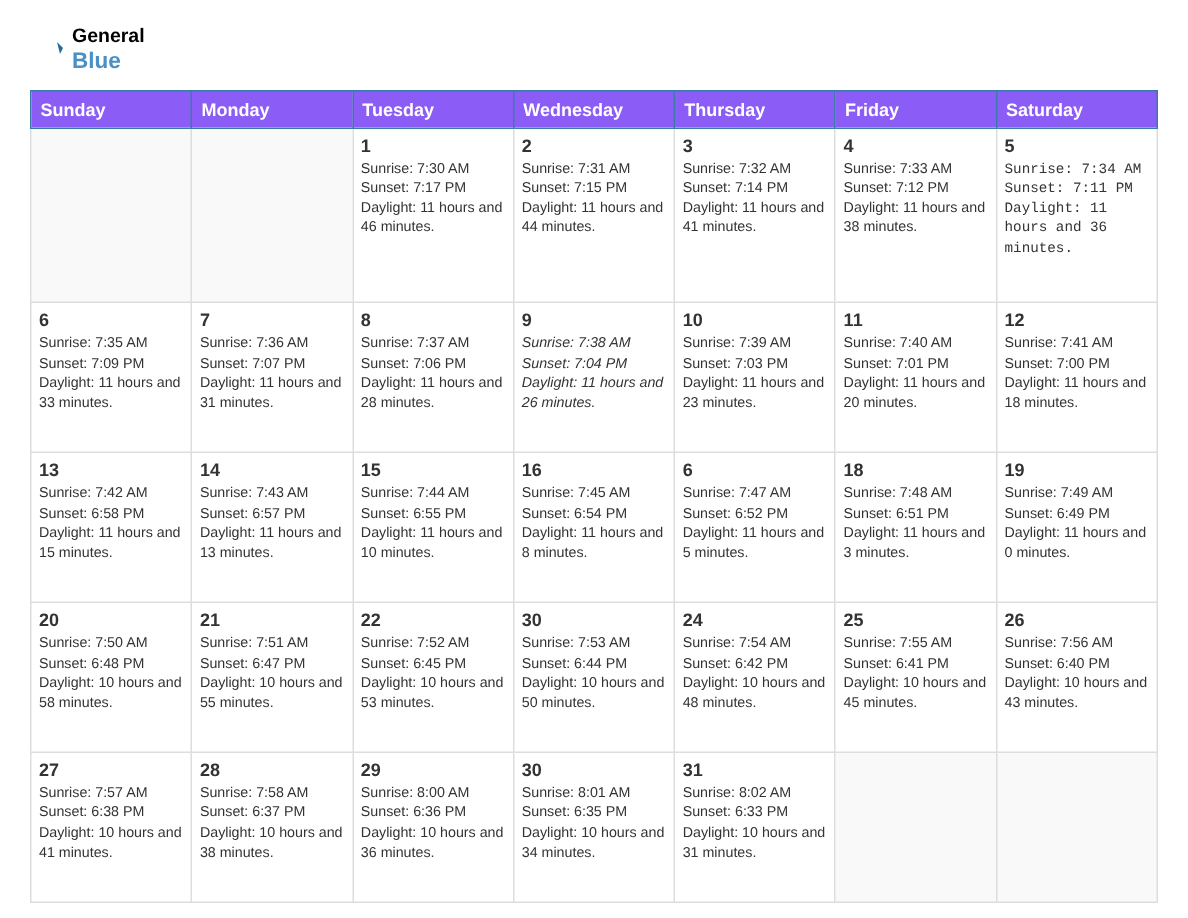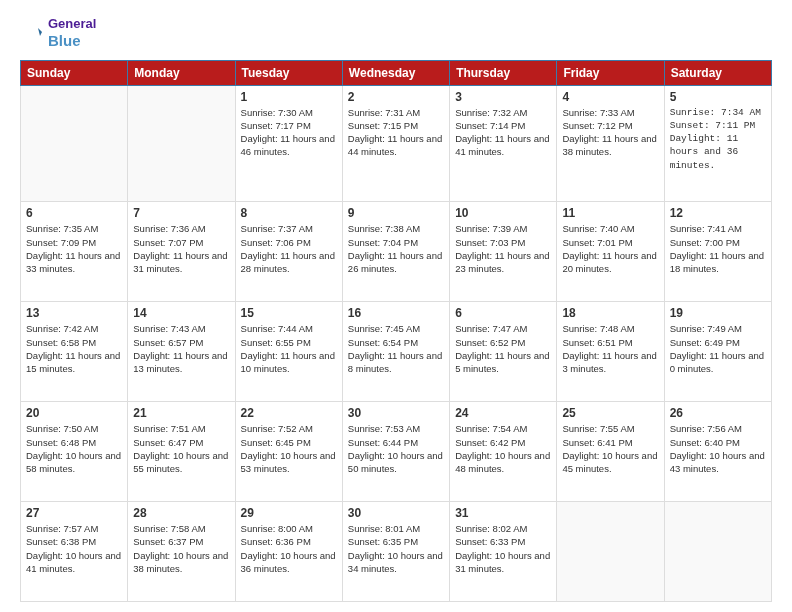--- a/index.html
+++ b/index.html
@@ -42,21 +42,21 @@
       color: #555;
     }
     .calendar {
       flex: 1;
       border: 1px solid #ccc;
       border-collapse: collapse;
       width: 100%;
       table-layout: fixed;
     }
     .calendar th {
-      background-color: #b91c1c;
+      background-color: #8b5cf6;
       color: #fff;
       font-size: 12px;
       font-weight: bold;
       padding: 5px 6px;
       text-align: left;
       border: 1px solid #3a7aaa;
     }
     .calendar td {
       vertical-align: top;
       padding: 4px 5px;
@@ -93,21 +93,21 @@
 <body>
 
 <div class="page">
   <div class="header">
     <div class="logo">
   <svg width="22" height="22" viewBox="0 0 22 22">
     <polygon points="14,2 22,10 18,6" fill="#4a90c4"></polygon>
     <polygon points="18,6 22,10 20,14" fill="#2a6a9a"></polygon>
   </svg>
   <div style="display:flex;flex-direction:column;line-height:1.2;margin-left:4px">
-    <span style="font-size:13px;font-weight:bold;color:#4c1d95;">General</span>
+    <span style="font-size:13px;font-weight:bold;color:#000000;">General</span>
     <span style="font-size:15px;font-weight:bold;color:#4a90c4;">Blue</span>
   </div>
 </div>
     <div class="title-block">
       <div class="main-title"></div>
       <div class="subtitle"></div>
     </div>
   </div>
 
   <table class="calendar">
@@ -171,21 +171,21 @@
 Daylight: 11 hours and 31 minutes.</div>
           </td>
           <td>
             <span class="day-number">8</span>
             <div class="day-info" style="white-space: pre-line;">Sunrise: 7:37 AM
 Sunset: 7:06 PM
 Daylight: 11 hours and 28 minutes.</div>
           </td>
           <td>
             <span class="day-number">9</span>
-            <div class="day-info" style="white-space: pre-line;">Sunrise: 7:38 AM
+            <div class="day-info" style="white-space: pre-line; font-style: italic;">Sunrise: 7:38 AM
 Sunset: 7:04 PM
 Daylight: 11 hours and 26 minutes.</div>
           </td>
           <td>
             <span class="day-number">10</span>
             <div class="day-info" style="white-space: pre-line;">Sunrise: 7:39 AM
 Sunset: 7:03 PM
 Daylight: 11 hours and 23 minutes.</div>
           </td>
           <td>

